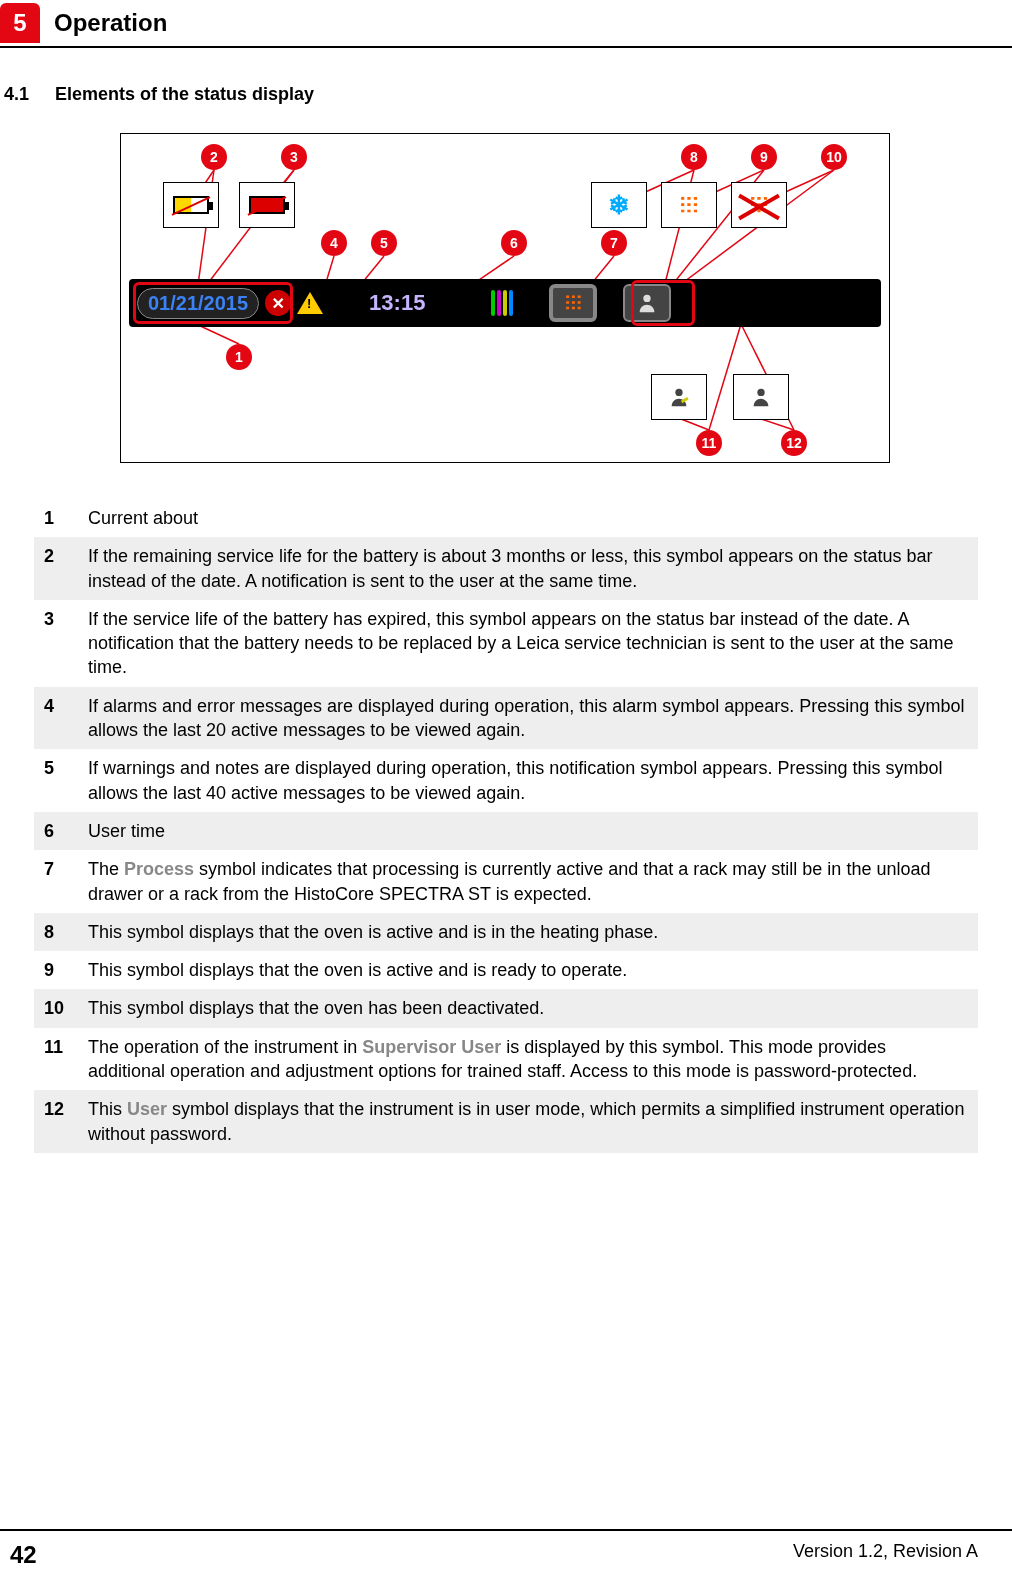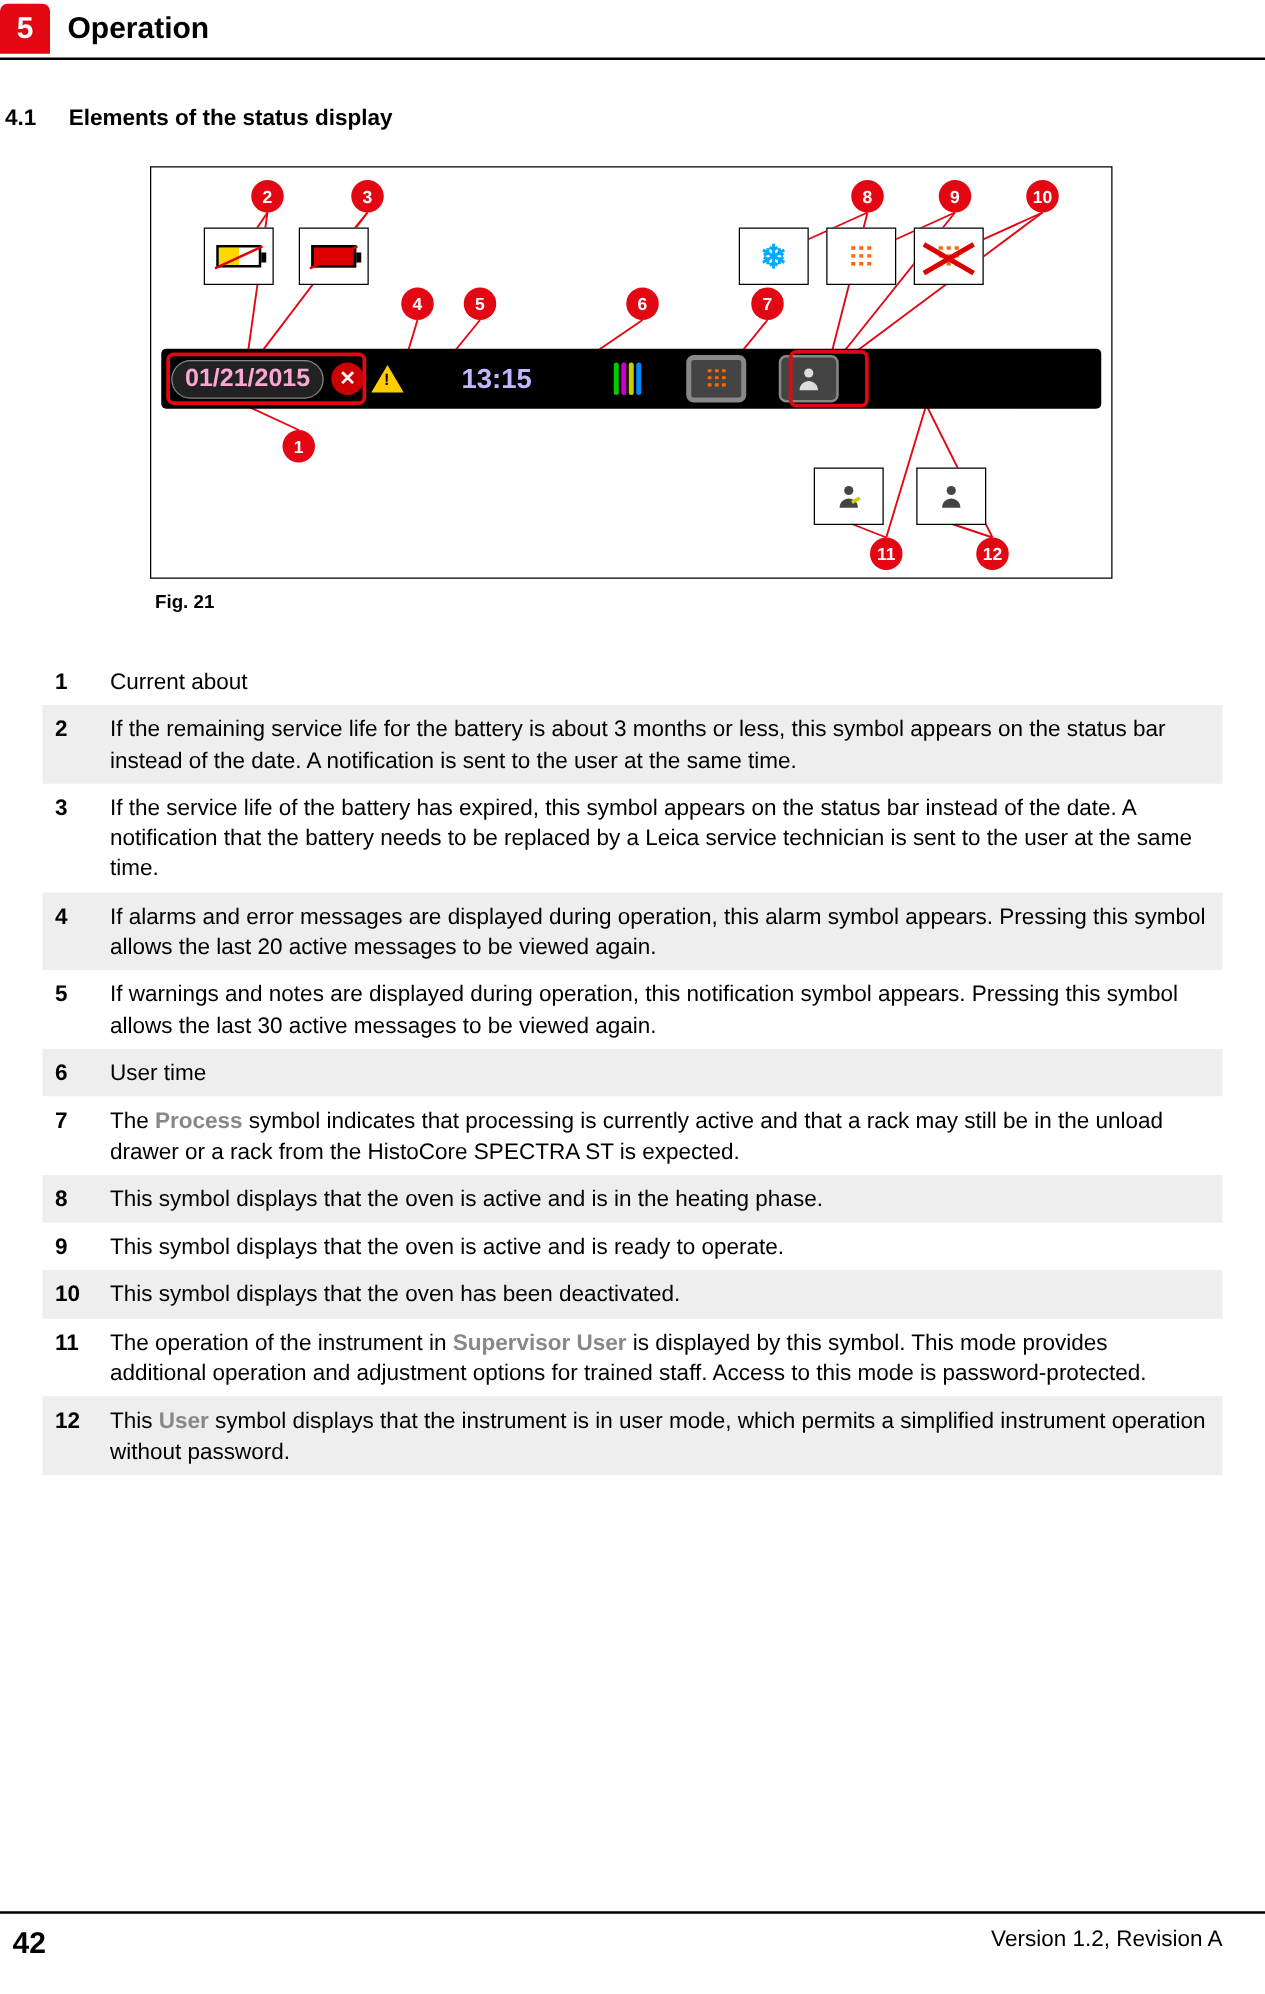--- a/index.html
+++ b/index.html
@@ -84,21 +84,21 @@
     display: flex;
     align-items: center;
     gap: 6px;
     padding: 0 8px;
     border-radius: 4px;
     z-index: 10;
   }
   .date-pill {
     background: #222;
     border: 1px solid #888;
-    color: #f9a8d4;
+    color: #3b82f6;
     font-size: 20px;
     padding: 3px 10px;
     border-radius: 16px;
     font-weight: bold;
   }
   .time-txt { color: #c4b5fd; font-size: 22px; font-weight: bold; margin-left: 40px; }
   .alarm-icon { width:26px; height:26px; background:#c00; border-radius:50%; display:flex; align-items:center; justify-content:center; color:#fff; font-weight:bold; font-size:16px; }
   .warn-icon { width:0; height:0; border-left:13px solid transparent; border-right:13px solid transparent; border-bottom:22px solid #ffcc00; position:relative; }
   .warn-icon::after { content:"!"; position:absolute; left:-3px; top:4px; font-size:13px; font-weight:bold; color:#000; }
   .process-icon { display:flex; gap:2px; margin-left: 60px;}
@@ -264,21 +264,20 @@
           <span class="oven-inner">ⵗⵗⵗ</span>
         </span>
       <span class="user-box">
         <svg class="person" viewBox="0 0 24 24">
             <circle cx="12" cy="7" r="4" fill="#ddd"></circle>
             <path d="M4 22c0-5 4-8 8-8s8 3 8 8z" fill="#ddd"></path>
           </svg>
       </span>
     </div>
   </div>
-  <div class="figcap">Fig.  21</div>
 </div>
 
 <div class="list" id="item-list">
     <div class="row">
       <div class="num">1</div>
       <div class="desc">Current about</div>
     </div>
     <div class="row shade">
       <div class="num">2</div>
       <div class="desc">If the remaining service life for the battery is about 3 months or less, this symbol appears on the status bar instead of the date. A notification is sent to the user at the same time.</div>
@@ -286,21 +285,21 @@
     <div class="row">
       <div class="num">3</div>
       <div class="desc">If the service life of the battery has expired, this symbol appears on the status bar instead of the date. A notification that the battery needs to be replaced by a Leica service technician is sent to the user at the same time.</div>
     </div>
     <div class="row shade">
       <div class="num">4</div>
       <div class="desc">If alarms and error messages are displayed during operation, this alarm symbol appears. Pressing this symbol allows the last 20 active messages to be viewed again.</div>
     </div>
     <div class="row">
       <div class="num">5</div>
-      <div class="desc">If warnings and notes are displayed during operation, this notification symbol appears. Pressing this symbol allows the last 30 active messages to be viewed again.</div>
+      <div class="desc">If warnings and notes are displayed during operation, this notification symbol appears. Pressing this symbol allows the last 40 active messages to be viewed again.</div>
     </div>
     <div class="row shade">
       <div class="num">6</div>
       <div class="desc">User time</div>
     </div>
     <div class="row">
       <div class="num">7</div>
       <div class="desc">The <span class="kw">Process</span> symbol indicates that processing is currently active and that a rack may still be in the unload drawer or a rack from the HistoCore SPECTRA ST is expected.</div>
     </div>
     <div class="row shade">

